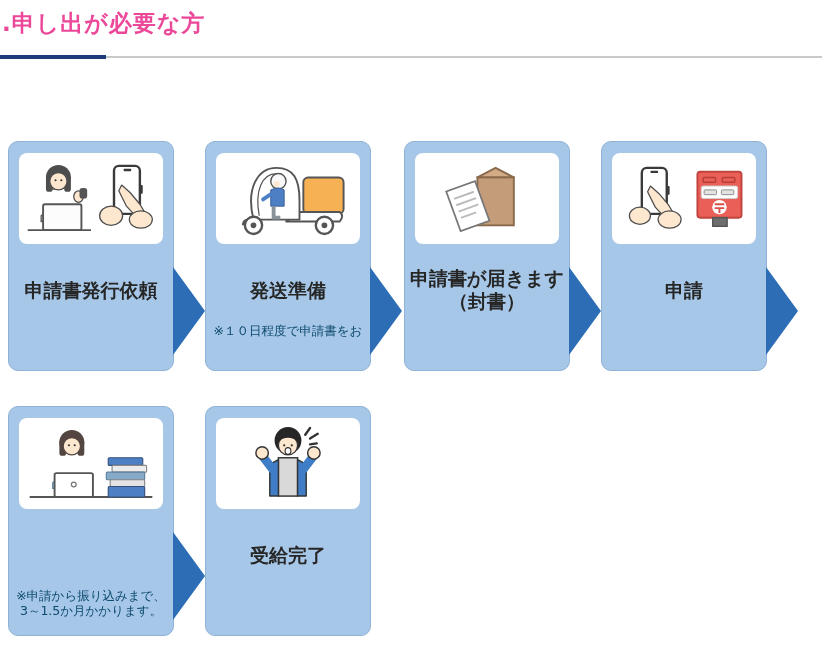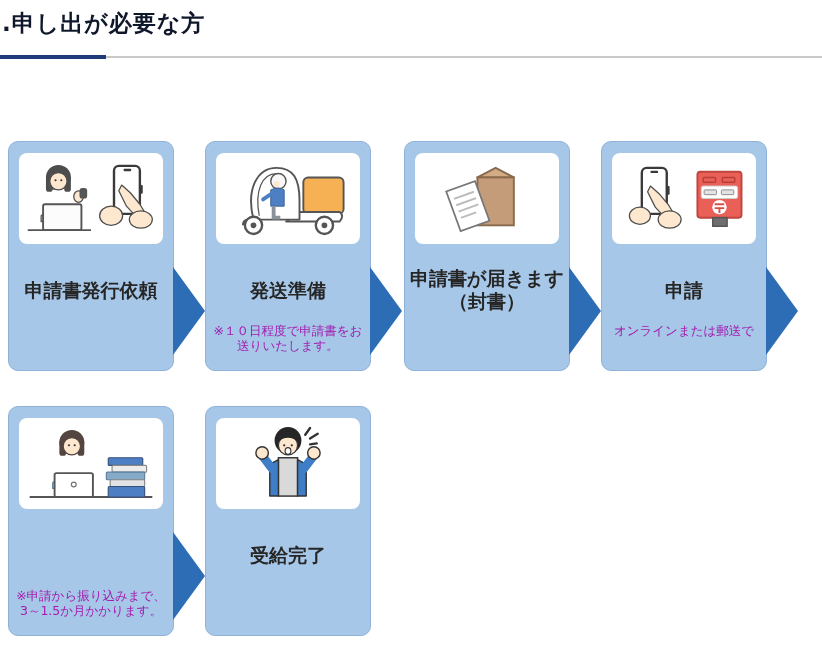--- a/index.html
+++ b/index.html
@@ -24,33 +24,33 @@
     background:#ffffff;border-radius:8px;
     display:flex;align-items:center;justify-content:center;overflow:hidden;
   }
   .step-label{
     position:absolute;left:2px;top:116px;width:160px;height:64px;
     display:flex;flex-direction:column;align-items:center;justify-content:center;
     font-size:19px;font-weight:700;color:#262626;line-height:23px;text-align:center;white-space:nowrap;
   }
   .step-note{
     position:absolute;left:2px;top:181px;width:160px;
-    font-size:12.5px;line-height:15px;color:#a21caf;text-align:center;white-space:nowrap;
+    font-size:12.5px;line-height:15px;color:#0c4a6e;text-align:center;white-space:nowrap;
   }
   .arrow{
     position:absolute;width:0;height:0;
     border-top:44px solid transparent;border-bottom:44px solid transparent;
     border-left:32px solid #2d6db5;
   }
 </style>
 </head>
 <body>
 
 <div class="canvas" style="background: rgb(255, 255, 255);">
-  <div class="title" style="color: #0f172a;">.申し出が必要な方</div>
+  <div class="title" style="color: #ec4899;">.申し出が必要な方</div>
   <div class="rule-accent" style="background: rgb(30, 60, 121);"></div>
   <div class="rule-line" style="background: rgb(201, 201, 201);"></div>
   <div id="flow">
       <div class="step" style="left: 8px; top: 141px; background: rgb(166, 199, 231); border-color: rgb(143, 178, 216);">
         <div class="icon-panel" style="background: rgb(255, 255, 255);">
           <svg viewBox="0 0 144 84" width="138" height="81">
   <circle cx="38" cy="20" r="13" fill="#4d4d4d"></circle>
   <rect x="25" y="18" width="7" height="17" rx="3" fill="#4d4d4d"></rect>
   <rect x="44" y="18" width="7" height="17" rx="3" fill="#4d4d4d"></rect>
   <circle cx="38" cy="24" r="9" fill="#fde7cf" stroke="#4d4d4d" stroke-width="1.3"></circle>
@@ -93,21 +93,20 @@
             <circle cx="36" cy="70" r="3" fill="#555"></circle>
   <circle cx="110" cy="70" r="9" fill="#fff" stroke="#555" stroke-width="2.5"></circle>
             <circle cx="110" cy="70" r="3" fill="#555"></circle>
 </svg>
         </div>
         <div class="step-label">
           <div>発送準備</div>
         </div>
         <div class="step-note">
           <div>※１０日程度で申請書をお</div>
-          <div>送りいたします。</div>
         </div>
       </div>
       <div class="arrow" style="left: 370px; top: 267px; border-left-color: rgb(45, 109, 181);"></div>
       <div class="step" style="left: 404px; top: 141px; background: rgb(166, 199, 231); border-color: rgb(143, 178, 216); font-family: Liberation Serif, serif;">
         <div class="icon-panel" style="background: rgb(255, 255, 255);">
           <svg viewBox="0 0 144 84" width="138" height="81">
   <polygon points="62,20 81,10 100,20" fill="#d2ab87" stroke="#8a6a4c" stroke-width="2" stroke-linejoin="round"></polygon>
   <rect x="62" y="20" width="38" height="50" fill="#c49c79" stroke="#8a6a4c" stroke-width="2"></rect>
   <g transform="rotate(-20 52 50)">
     <rect x="36" y="28" width="32" height="44" fill="#ffffff" stroke="#777" stroke-width="1.8"></rect>
@@ -143,21 +142,20 @@
   <line x1="104" y1="48" x2="114" y2="48" stroke="#d94f48" stroke-width="2"></line>
   <line x1="104" y1="52" x2="114" y2="52" stroke="#d94f48" stroke-width="2"></line>
   <line x1="109" y1="52" x2="109" y2="57" stroke="#d94f48" stroke-width="2"></line>
   <rect x="102" y="62" width="15" height="9" fill="#6e6e6e" stroke="#555" stroke-width="1.5"></rect>
 </svg>
         </div>
         <div class="step-label">
           <div>申請</div>
         </div>
         <div class="step-note">
-          <div>オンラインまたは郵送で</div>
         </div>
       </div>
       <div class="arrow" style="left: 766px; top: 267px; border-left-color: rgb(45, 109, 181);"></div>
       <div class="step" style="left: 8px; top: 406px; background: rgb(166, 199, 231); border-color: rgb(143, 178, 216);">
         <div class="icon-panel" style="background: rgb(255, 255, 255);">
           <svg viewBox="0 0 144 84" width="138" height="81">
   <circle cx="52" cy="20" r="13" fill="#53453f"></circle>
   <rect x="39" y="17" width="7" height="17" rx="3" fill="#53453f"></rect>
   <rect x="58" y="17" width="7" height="17" rx="3" fill="#53453f"></rect>
   <circle cx="52" cy="24" r="9" fill="#fde7cf" stroke="#53453f" stroke-width="1.2"></circle>

